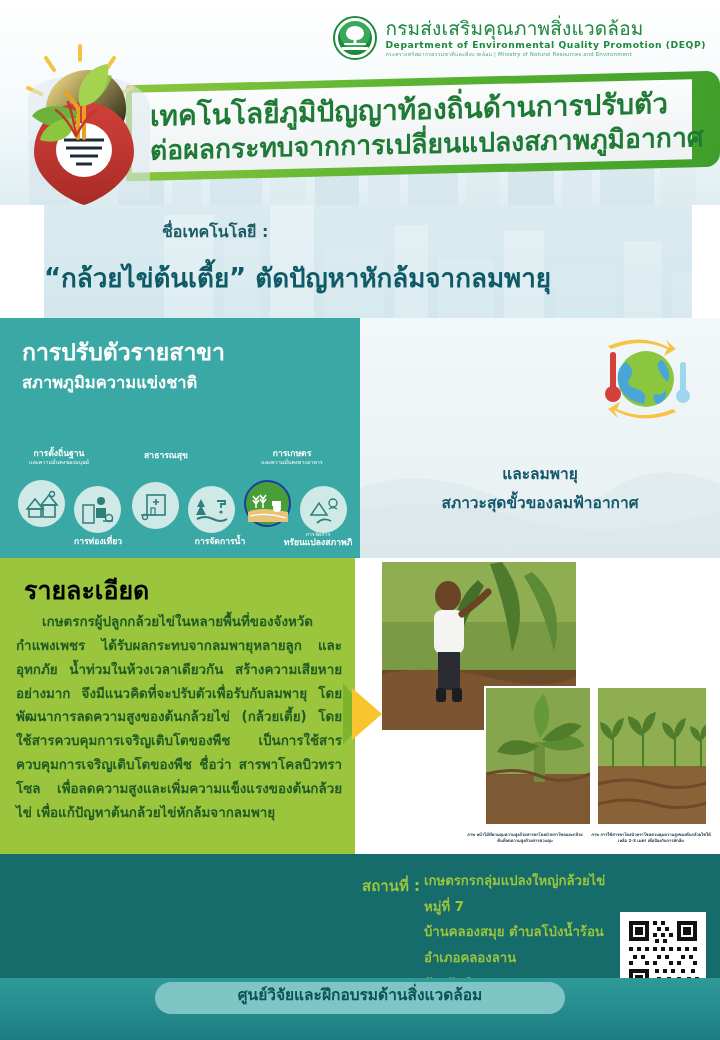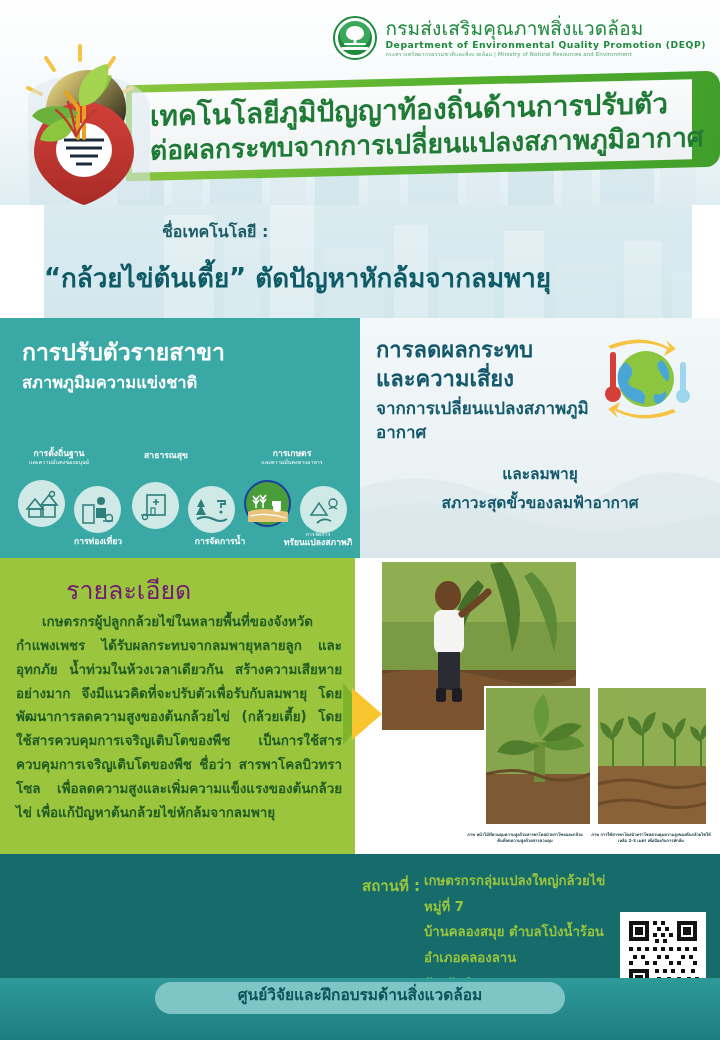--- a/index.html
+++ b/index.html
@@ -143,21 +143,21 @@
   }
   .sec-circle.active { background:#4a9e3a; border:2.5px solid #1a3fa0; }
 
   
   .detail-panel {
     position:absolute; left:0; top:558px; width:355px; height:296px;
     background:#9bc53d;
   }
   .detail-title {
     position:absolute; left:24px; top:12px;
-    font-size:25px; font-weight:normal; color:#701a75;margin-left:42px;
+    font-size:25px; font-weight:bold; color:#000000;
   }
   .detail-body {
     position:absolute; left:16px; top:52px; width:326px;
     font-size:13.4px; color:#1f5c23; line-height:1.78;
     text-align:justify; text-indent:26px; font-weight:bold;
   }
   .green-strip {
     position:absolute; left:0; top:558px; width:12px; height:380px;
     background:#7eb42c;
   }
@@ -424,25 +424,20 @@
       <path d="M10 28 q6 -6 14 -2" stroke="#2d7f7c" stroke-width="1.8" fill="none"></path>
     </svg>
   </div>
 </div>
 
 <div class="panel-right">
   <svg class="pr-hill" viewBox="0 0 360 110" preserveAspectRatio="none">
     <path d="M0 40 q60 -22 130 6 t120 -4 T360 36 V110 H0 Z" fill="#dbe8eb"></path>
     <path d="M0 62 q80 -18 160 8 t200 -6 V110 H0 Z" fill="#d2e2e6"></path>
   </svg>
-  <div class="pr-head">
-    <div class="pr-h1">การลดผลกระทบ</div>
-    <div class="pr-h1">และความเสี่ยง</div>
-    <div class="pr-h2">จากการเปลี่ยนแปลงสภาพภูมิอากาศ</div>
-  </div>
   <svg class="pr-globe" viewBox="0 0 110 95">
     <path d="M20 14 q34 -14 62 2 l-4 -8 l10 9 l-12 7 l3 -7 q-26 -12 -56 0 Z" fill="#f6c343"></path>
     <path d="M88 80 q-34 14 -62 -2 l4 8 l-10 -9 l12 -7 l-3 7 q26 12 56 0 Z" fill="#f6c343"></path>
     <circle cx="58" cy="47" r="28" fill="#8cc63f"></circle>
     <path d="M38 30 q10 8 4 16 t10 12 q8 4 4 14 q-22 -4 -26 -22 q-2 -14 8 -20 Z" fill="#4aa6d6"></path>
     <path d="M74 28 q10 10 6 22 q-6 -4 -10 -14 q-2 -6 4 -8 Z" fill="#4aa6d6"></path>
     <path d="M66 62 q8 2 12 -4 q2 10 -8 14 q-6 -2 -4 -10 Z" fill="#4aa6d6"></path>
     <rect x="22" y="20" width="6" height="38" rx="3" fill="#d43f3a"></rect>
     <circle cx="25" cy="62" r="8" fill="#d43f3a"></circle>
     <rect x="92" y="30" width="6" height="30" rx="3" fill="#9dd6ef"></rect>

